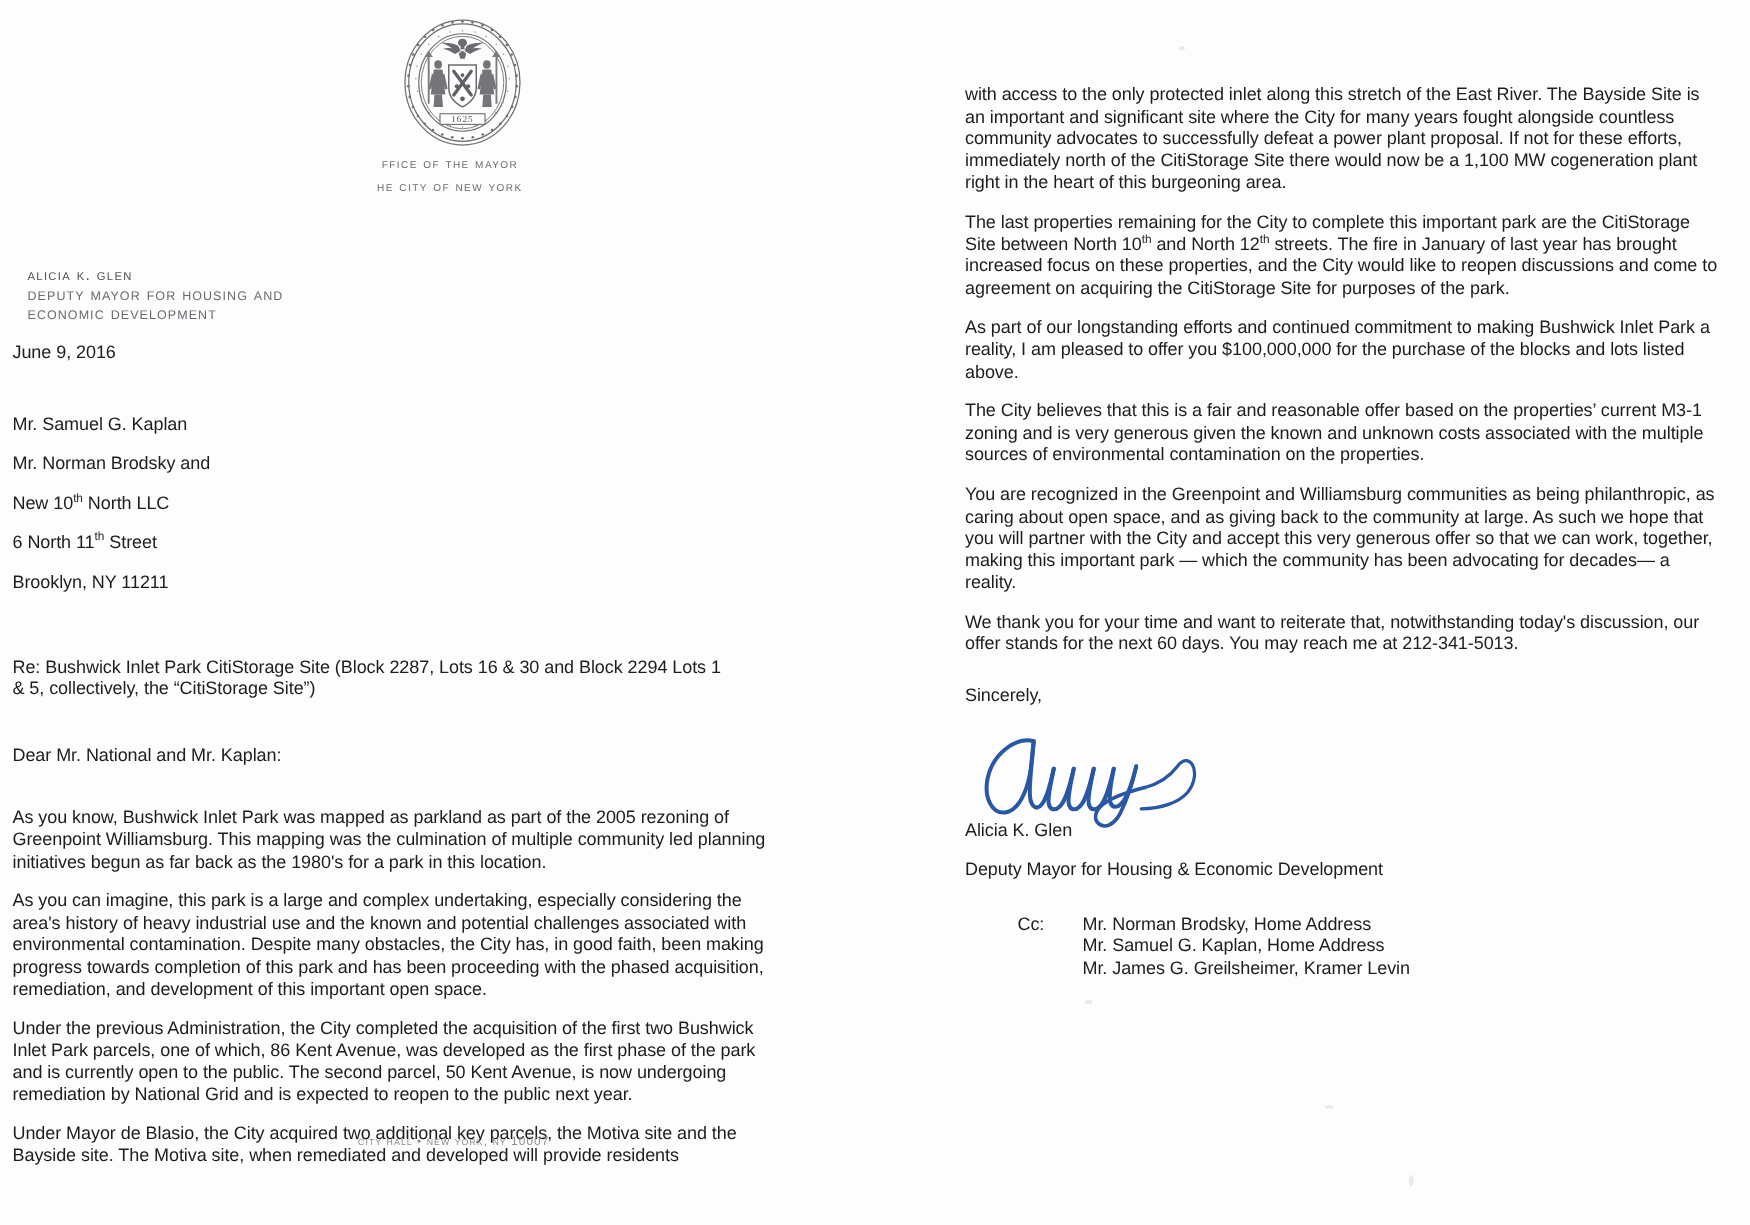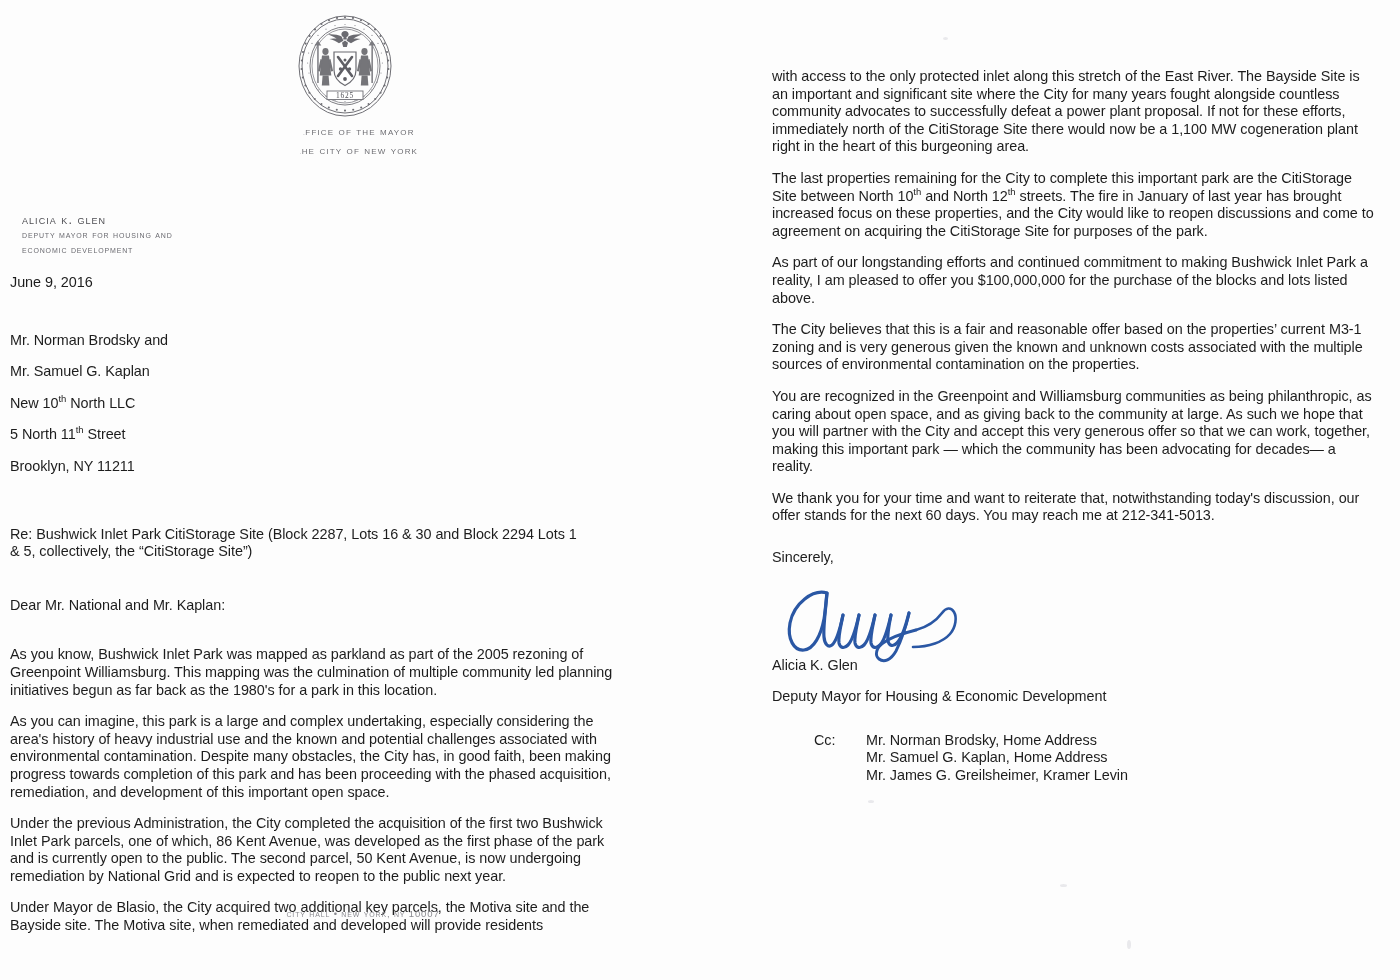--- a/index.html
+++ b/index.html
@@ -14,21 +14,21 @@
     background: #fdfdfd;
     overflow: hidden;
     font-family: "Liberation Sans", sans-serif;
     color: #1b1b1b;
     -webkit-font-smoothing: antialiased;
   }
 
   
   .seal-wrap {
     position: absolute;
-    left: 293px;
+    left: 318px;
     top: 12px;
     width: 104px;
     height: 110px;
   }
   .seal-wrap svg { display: block; width: 104px; height: 110px; }
 
   .letterhead {
     position: absolute;
     left: 183px;
     top: 124px;
@@ -54,21 +54,21 @@
   }
   .sender .s-name {
     font-size: 12.5px;
     letter-spacing: 1.05px;
     line-height: 16px;
     font-variant: small-caps;
     text-transform: lowercase;
     color: #4e4e53;
   }
   .sender .s-title {
-    font-size: 10px;
+    font-size: 14px;
     letter-spacing: 0.85px;
     line-height: 14.5px;
     font-variant: small-caps;
     text-transform: lowercase;
     color: #6a6a70;
   }
 
   
   .col-left {
     position: absolute;
@@ -297,24 +297,24 @@
     <div class="s-title">Economic Development</div>
   </div>
 
   <div class="col-left body-text">
 
     <p class="date-line">June 9, 2016</p>
 
     <div class="gap-lg"></div>
 
     <div>
+      <p class="addr-line">Mr. Samuel G. Kaplan</p>
       <p class="addr-line">Mr. Norman Brodsky and</p>
-      <p class="addr-line">Mr. Samuel G. Kaplan</p>
       <p class="addr-line"><span>New 10</span><sup>th</sup><span> North LLC</span></p>
-      <p class="addr-line"><span>5 North 11</span><sup>th</sup><span> Street</span></p>
+      <p class="addr-line"><span>6 North 11</span><sup>th</sup><span> Street</span></p>
       <p class="addr-line">Brooklyn, NY 11211</p>
     </div>
 
     <div class="gap-lg"></div>
     <div class="gap-sm"></div>
 
     <div class="re-block">
       <p>Re:  Bushwick Inlet Park CitiStorage Site (Block 2287, Lots 16 &amp; 30 and Block 2294 Lots 1</p>
       <p>&amp; 5, collectively, the “CitiStorage Site”)</p>
     </div>

